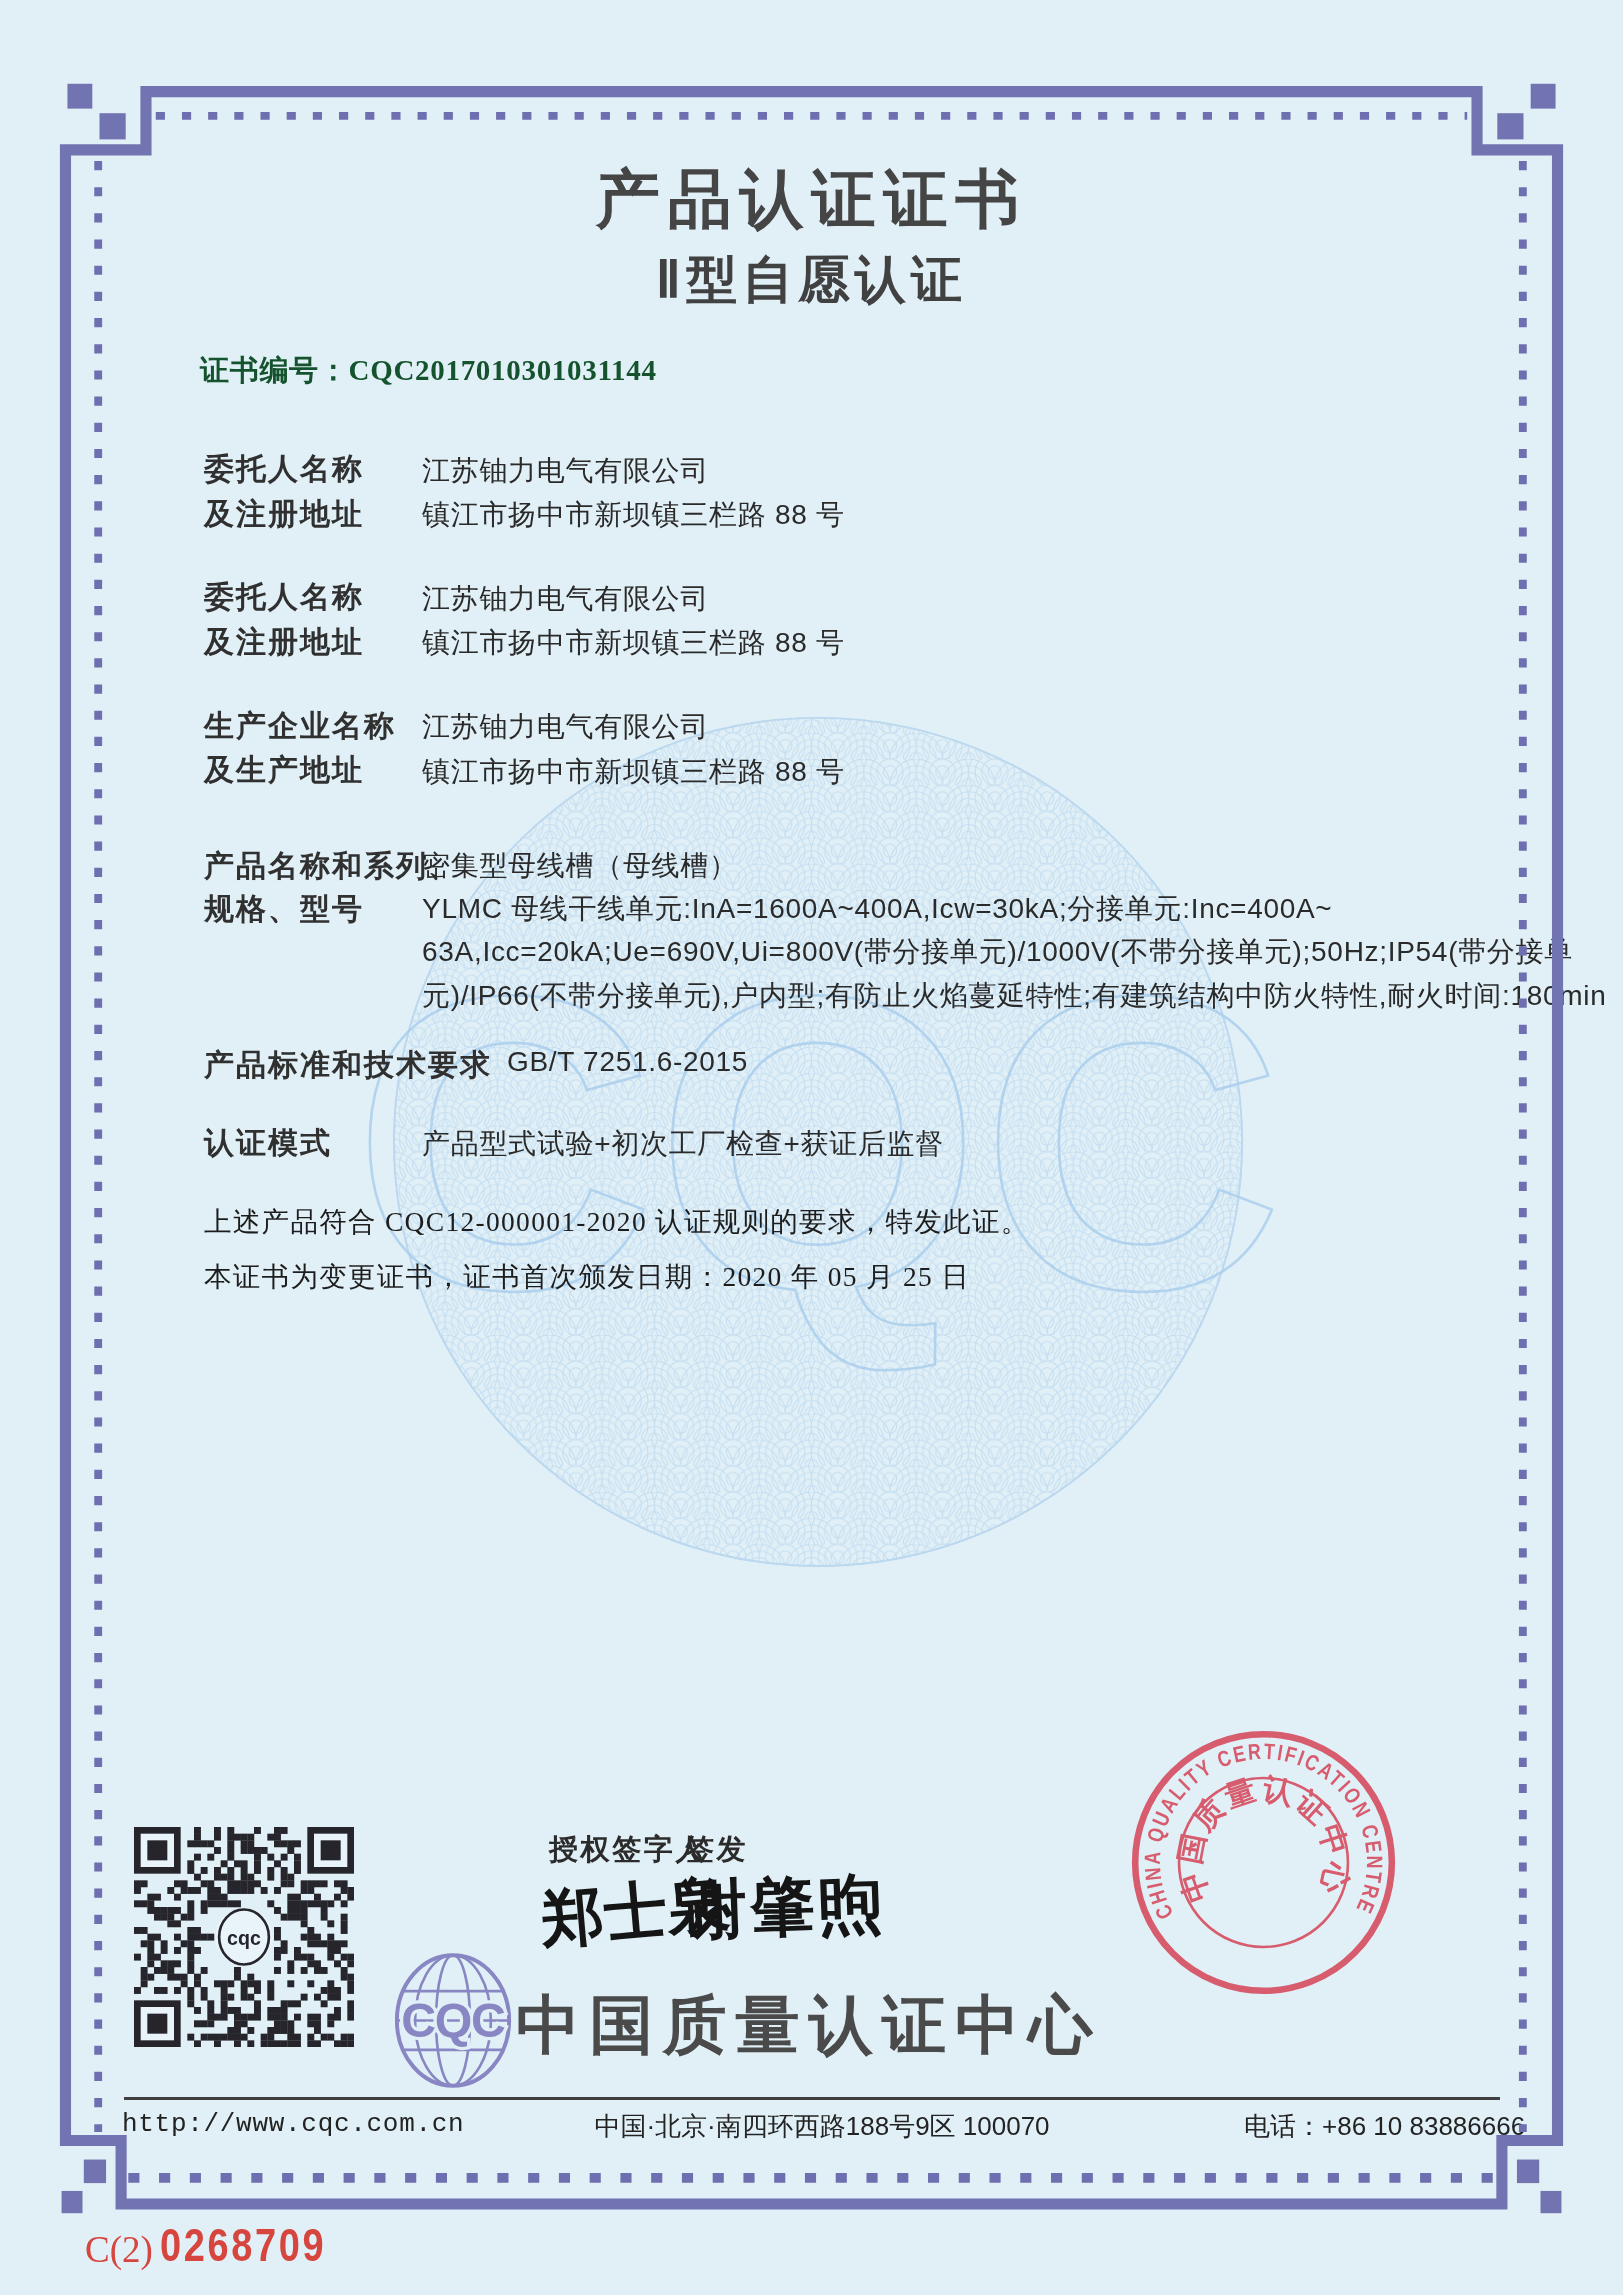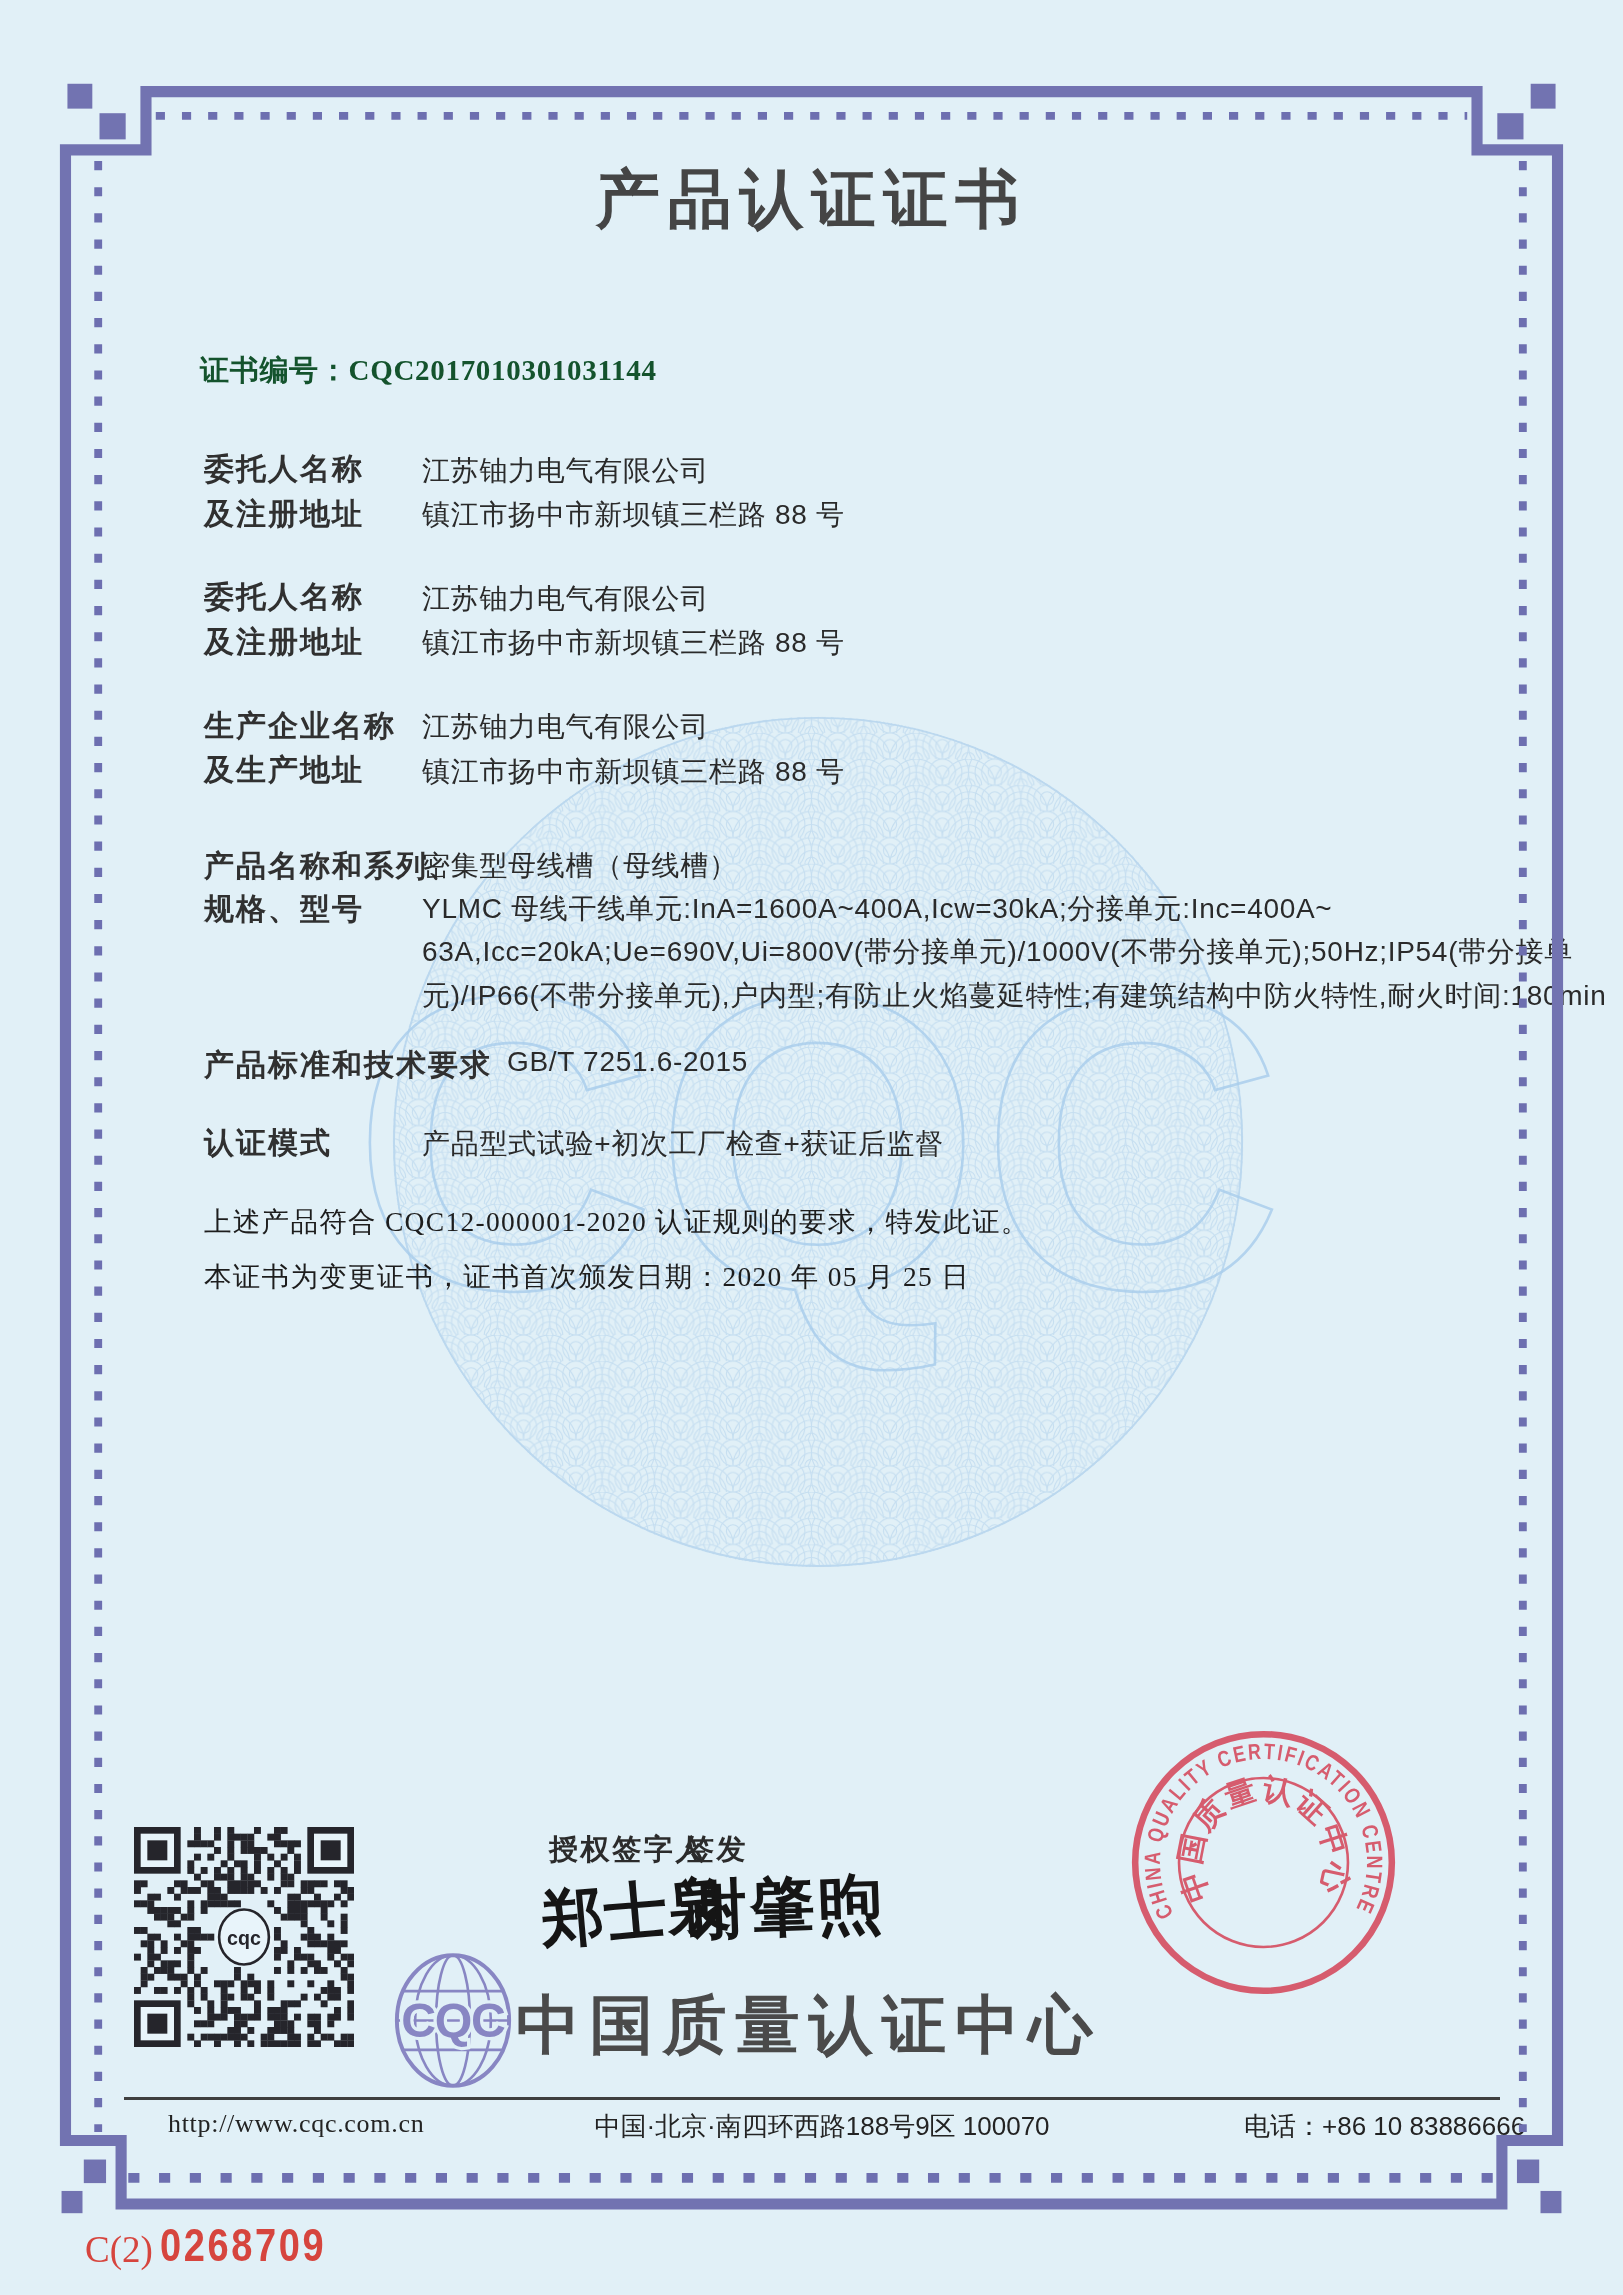--- a/index.html
+++ b/index.html
@@ -25,21 +25,21 @@
   
   .stmt{left:204px;font-size:27.5px;color:#1d1d1d;letter-spacing:1.3px;font-weight:500;}
   .note{left:50%;transform:translateX(-50%);top:1732px;font-size:25.5px;font-weight:600;color:#222;}
   
   .signlabel{font-size:29px;font-weight:700;color:#2b2b2b;letter-spacing:2.6px;}
   .signature{font-family:"Liberation Serif",serif;font-weight:700;color:#151515;}
   .orgname{left:516px;top:1982px;font-size:64px;font-weight:600;color:#4a4a4a;letter-spacing:9.2px;}
   
   .fline{left:124px;top:2097px;width:1376px;height:3.3px;background:#3f3f3f;}
   .ftext{top:2109px;font-size:26px;color:#232323;}
-  .fweb{left:122px;font-family:Liberation Serif, serif;letter-spacing:0.7px;margin-left:46px;}
+  .fweb{left:122px;font-family:Liberation Mono, monospace;letter-spacing:0.7px;}
   .faddr{left:822px;transform:translateX(-50%);}
   .fphone{left:1244px;}
   
   .serialpfx{left:85px;top:2228px;font-size:37px;color:#d6453e;font-family:"Liberation Serif",serif;}
   .serialnum{left:160px;top:2220px;font-size:38px;font-weight:700;color:#d6453e;
              letter-spacing:2.6px;transform:scaleY(1.22);transform-origin:top left;}
   .z1{z-index:1}.z2{z-index:2}.z4{z-index:4}.z5{z-index:5}
 </style>
 </head>
 <body>
@@ -89,20 +89,21 @@
       <rect x="2339" y="128" width="38" height="38"></rect>
         <rect x="2288" y="173" width="40" height="40"></rect>
       <rect x="128" y="3300" width="34" height="36"></rect>
         <rect x="94" y="3348" width="32" height="34"></rect>
       <rect x="2318" y="3300" width="34" height="36"></rect>
         <rect x="2354" y="3348" width="32" height="34"></rect>
     </g>
   </svg>
 
   <div class="abs z2 title">产品认证证书</div>
+  <div class="abs z2 subtitle">Ⅱ型自愿认证</div>
 
   <div class="abs z2 certno kai">
     <span>证书编号：</span><span>CQC2017010301031144</span>
   </div>
 
 
   <div class="abs z2 flabel" style="top:449px">委托人名称</div>
   <div class="abs z2 fvalue" style="top:452px">江苏铀力电气有限公司</div>
   <div class="abs z2 flabel" style="top:494px">及注册地址</div>
   <div class="abs z2 fvalue" style="top:496px">镇江市扬中市新坝镇三栏路 88 号</div>

